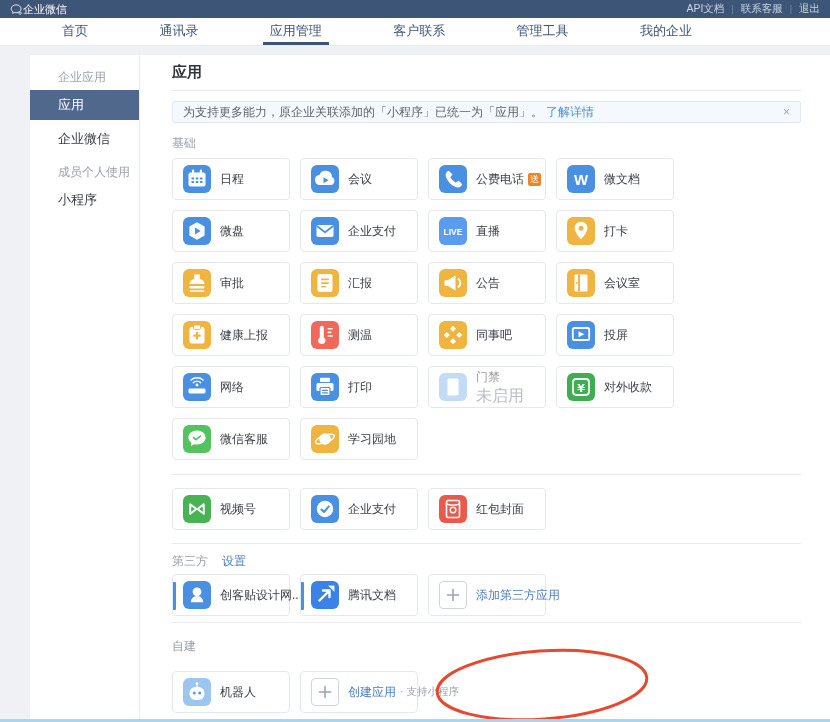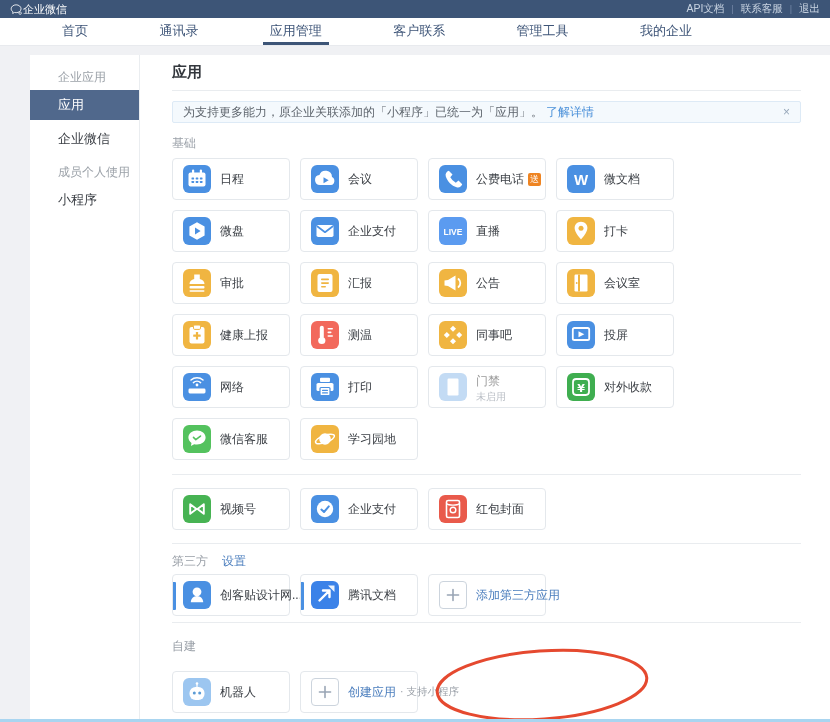--- a/index.html
+++ b/index.html
@@ -47,21 +47,21 @@
   .icon svg{width:28px;height:28px;display:block}
   .icon.plusbox{background:#fff;border:1px solid #ccd4dd;border-radius:4px;box-sizing:border-box}
   .icon.plusbox svg{width:26px;height:26px}
   .labelwrap{display:flex;align-items:center;gap:4px;min-width:0}
   .app-name{font-size:12px;color:#3c4046;white-space:nowrap;}
   .card.add .app-name{color:#4a7dbd}
   .suffix{font-size:10.5px;color:#9aa0a8;white-space:nowrap}
   .badge{width:13px;height:13px;border-radius:2px;background:#ee8422;color:#fff;font-size:9px;line-height:13px;text-align:center;flex:none}
   .card.disabled .labelwrap{flex-direction:column;align-items:flex-start;gap:1px}
   .card.disabled .app-name{color:#9b9b9b}
-  .sub{font-size:10px;color:#b9bec5;line-height:1.1}
+  .sub{font-size:16px;color:#b9bec5;line-height:1.1}
   .stripe{position:absolute;left:0;top:7px;width:3px;height:28px;background:#4a90e2;border-radius:0 1px 1px 0}
   
   .ellipse-svg{position:absolute;left:257px;top:-28px;width:226px;height:86px;overflow:visible;pointer-events:none;z-index:4}
   
   .footer{margin-top:10px;border-top:1px solid #e9ecef;padding-top:13px;font-size:12px;color:#676d74;}
   .footer-link{color:#4a7dbd;cursor:pointer;text-decoration:none;margin-left:3px}
   .bottom-strip{position:absolute;left:0;bottom:0;width:830px;height:3px;background:#a9d5f0;z-index:6}
 </style>
 </head>
 <body>

